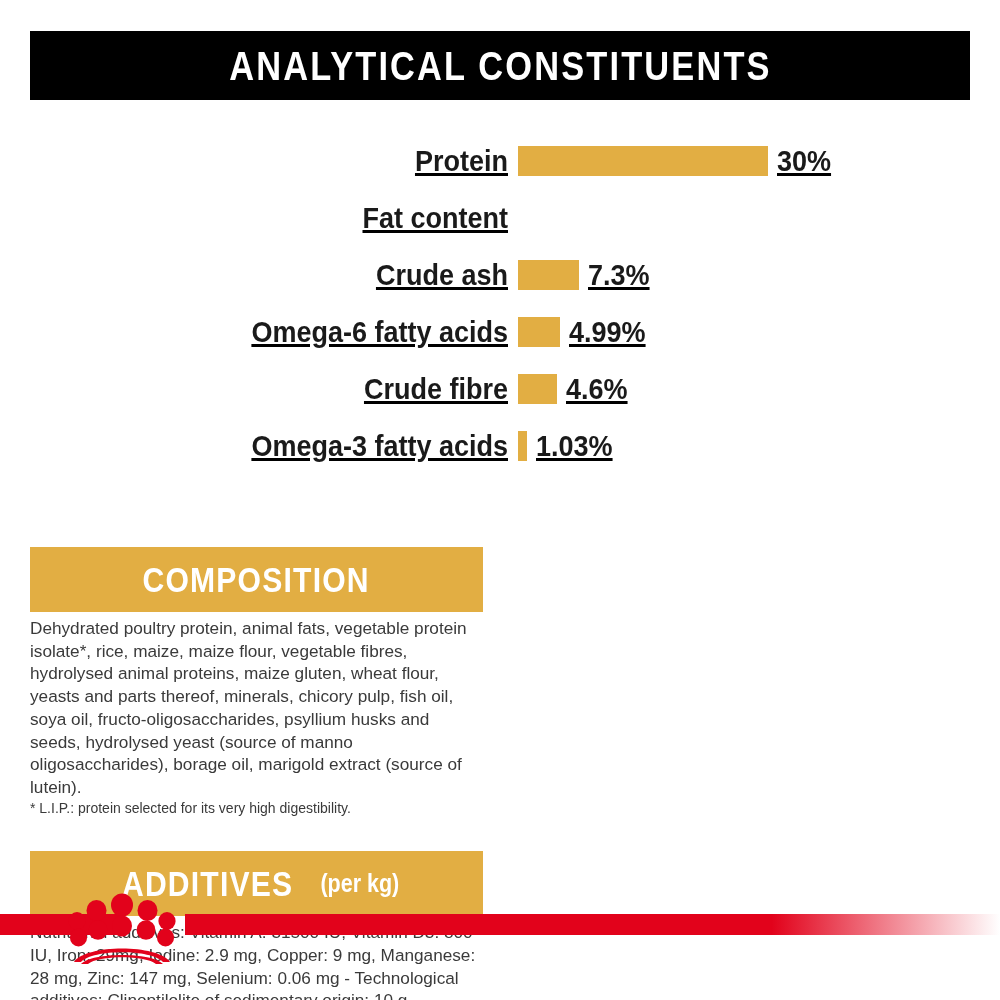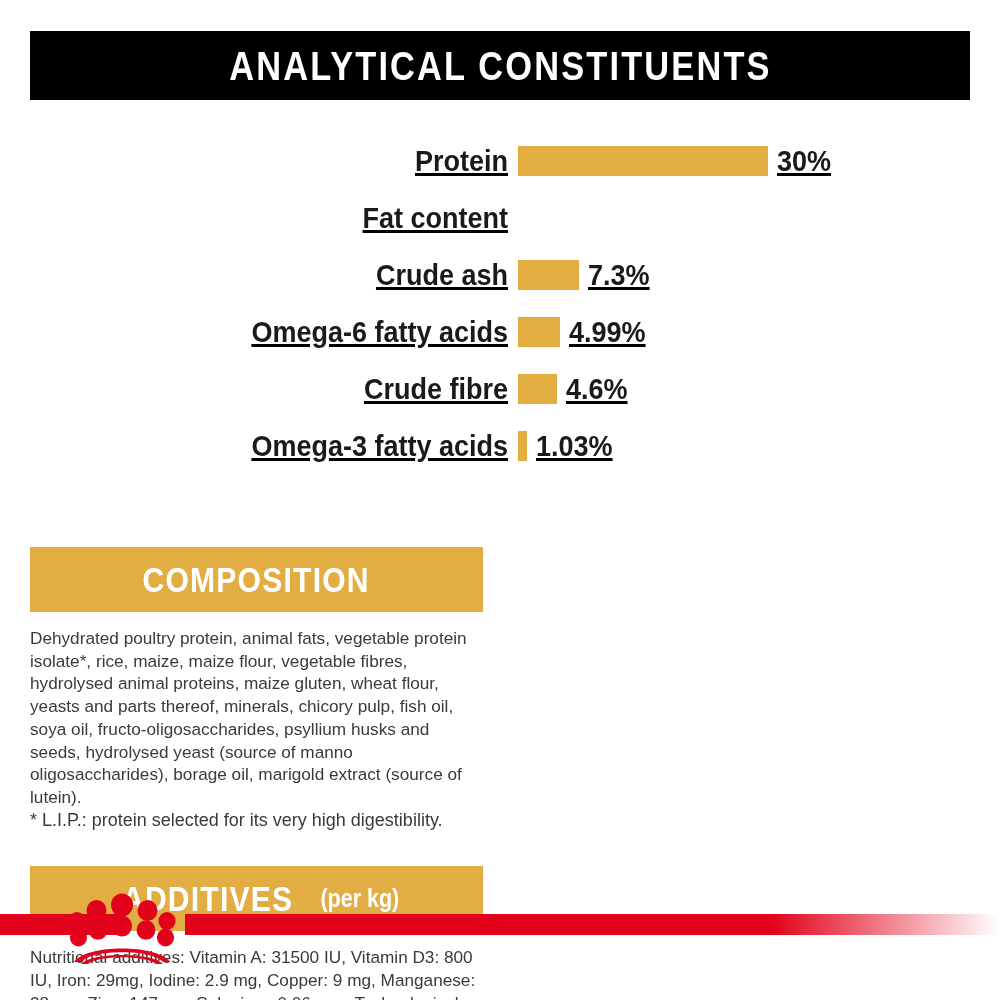--- a/index.html
+++ b/index.html
@@ -117,29 +117,29 @@
   .panel-head-sub {
     color: #ffffff;
     font-size: 25px;
     font-weight: bold;
     transform: scaleX(0.86);
     transform-origin: center;
     white-space: nowrap;
     line-height: 1;
   }
   .panel-body {
-    padding-top: 15px;
+    padding-top: 5px;
     font-size: 17.2px;
     line-height: 1.32;
     color: #3a3a3a;
     text-align: left;
   }
   .panel-note {
     margin-top: 0;
-    font-size: 18px;
+    font-size: 14px;
     line-height: 1.32;
     color: #3a3a3a;
   }
 
   
   .footer {
     position: absolute;
     left: 0;
     bottom: 26px;
     width: 1000px;

